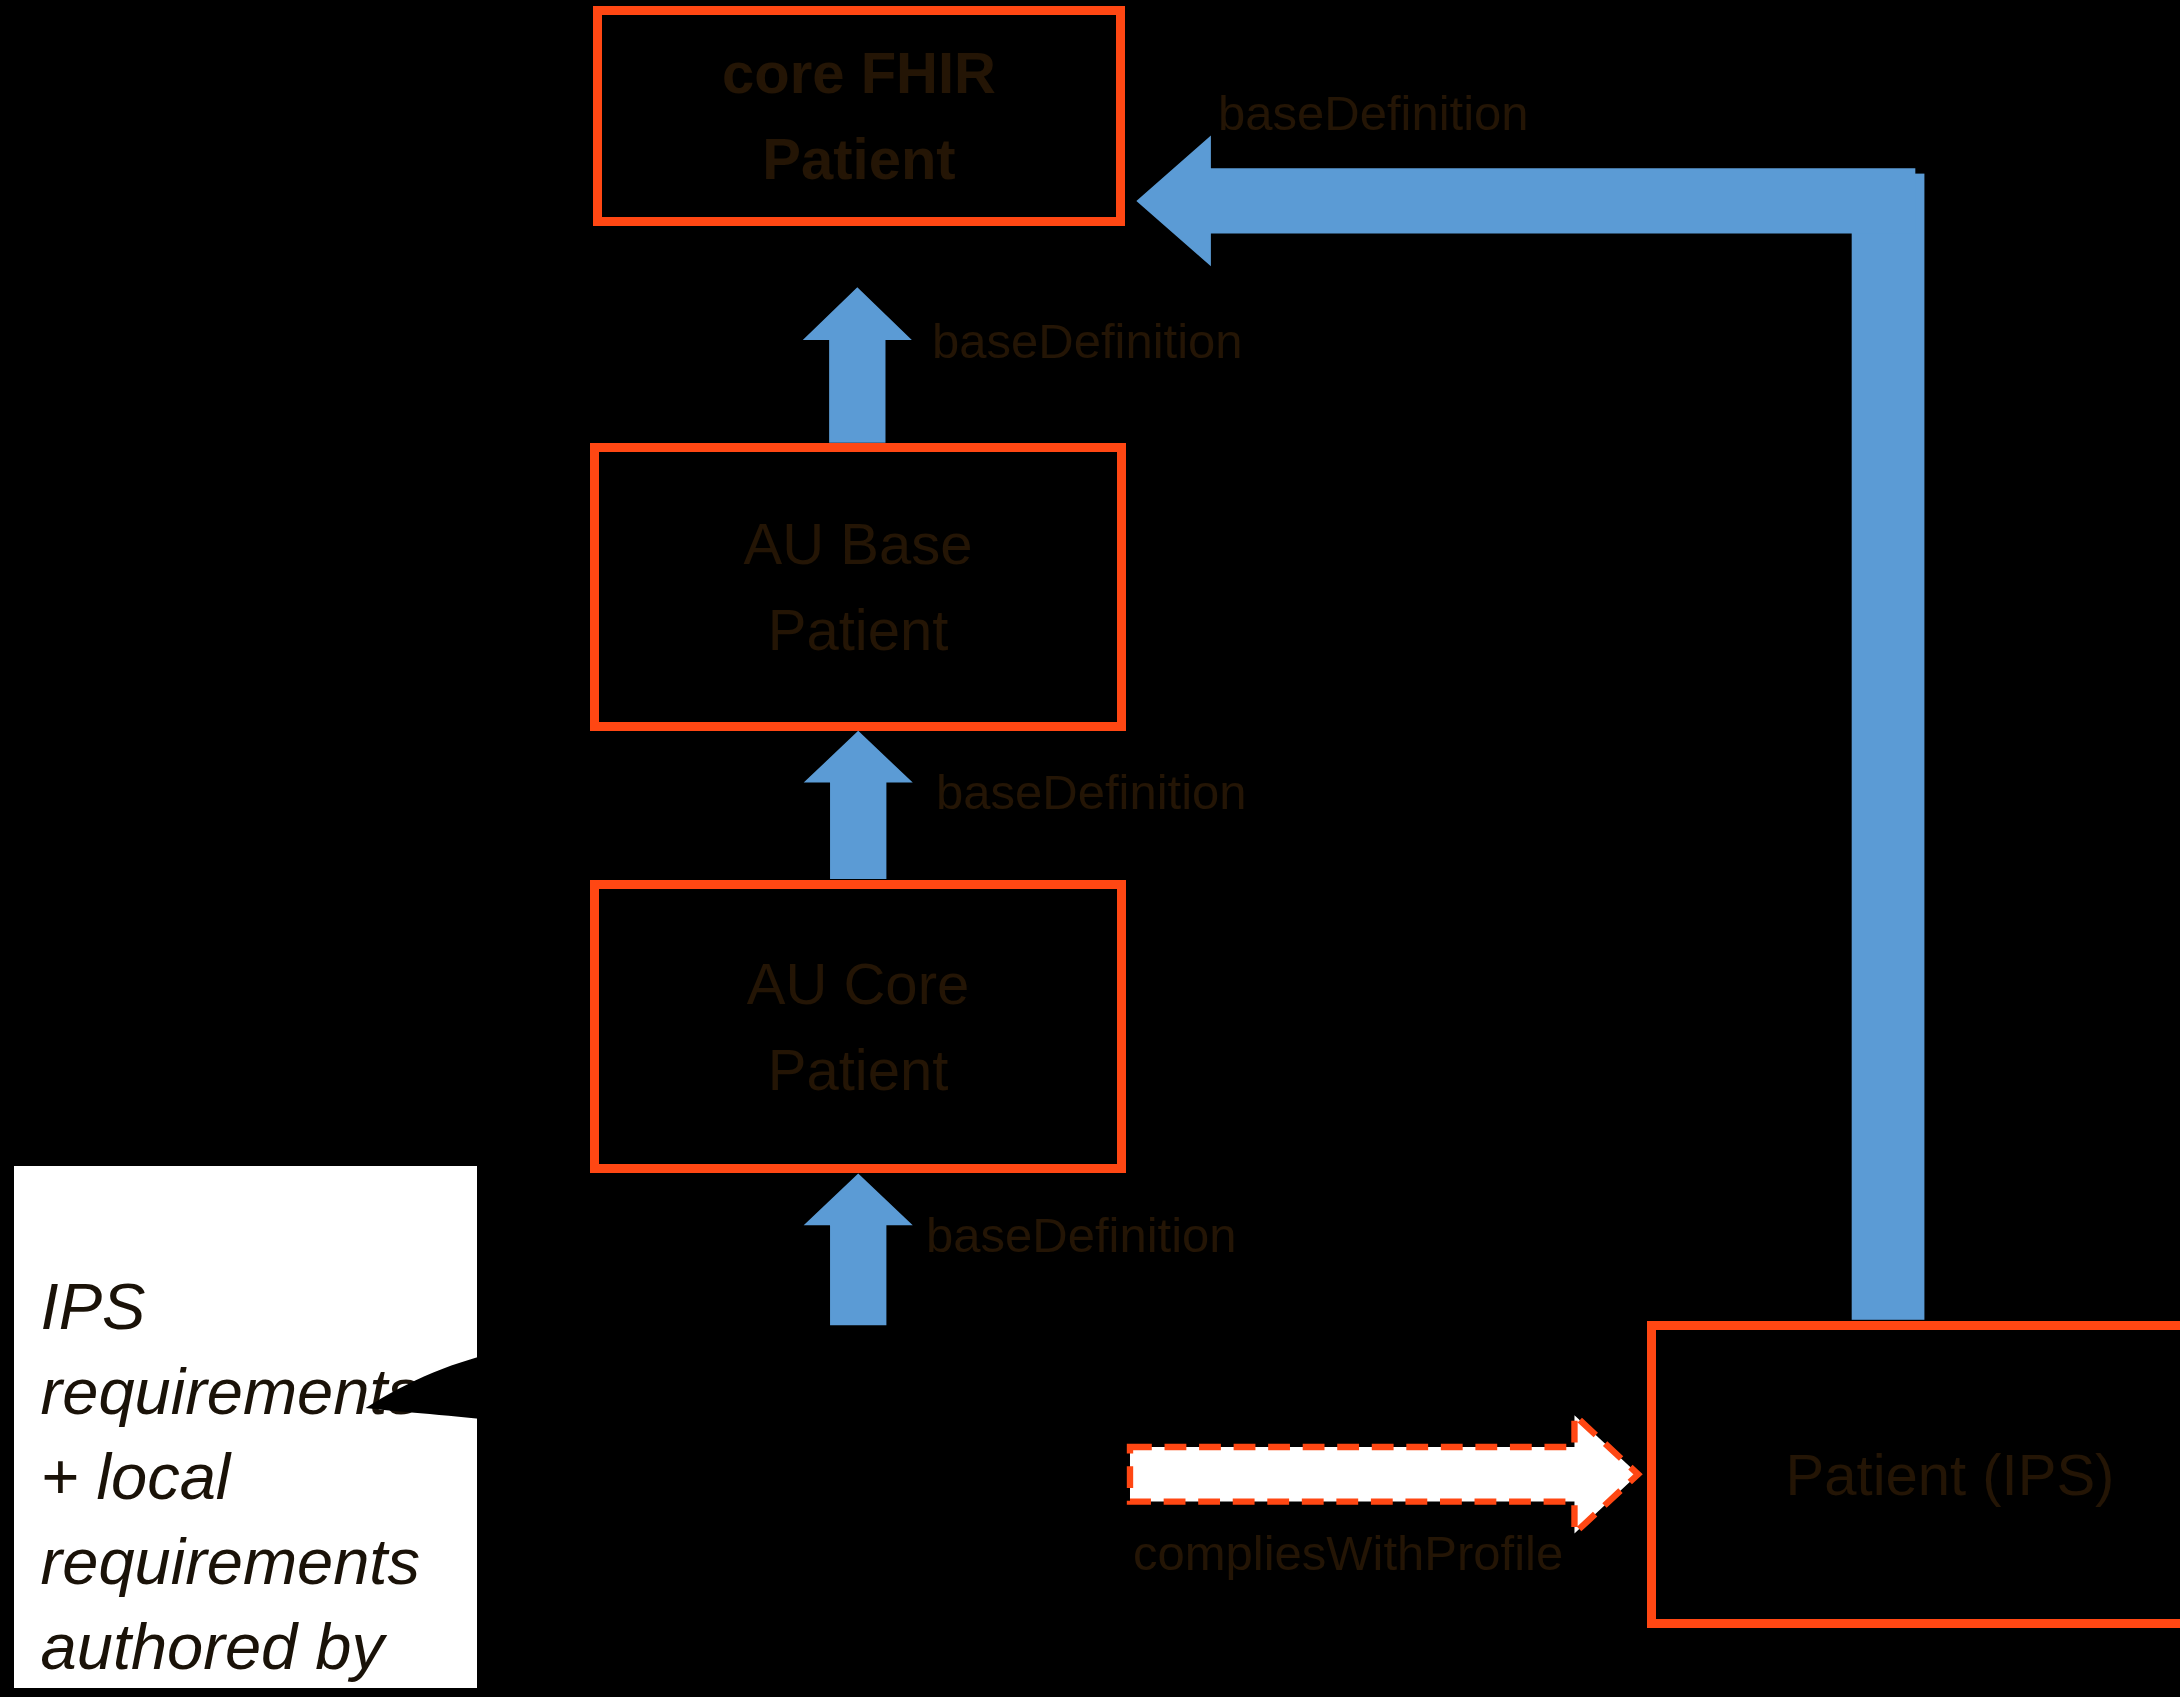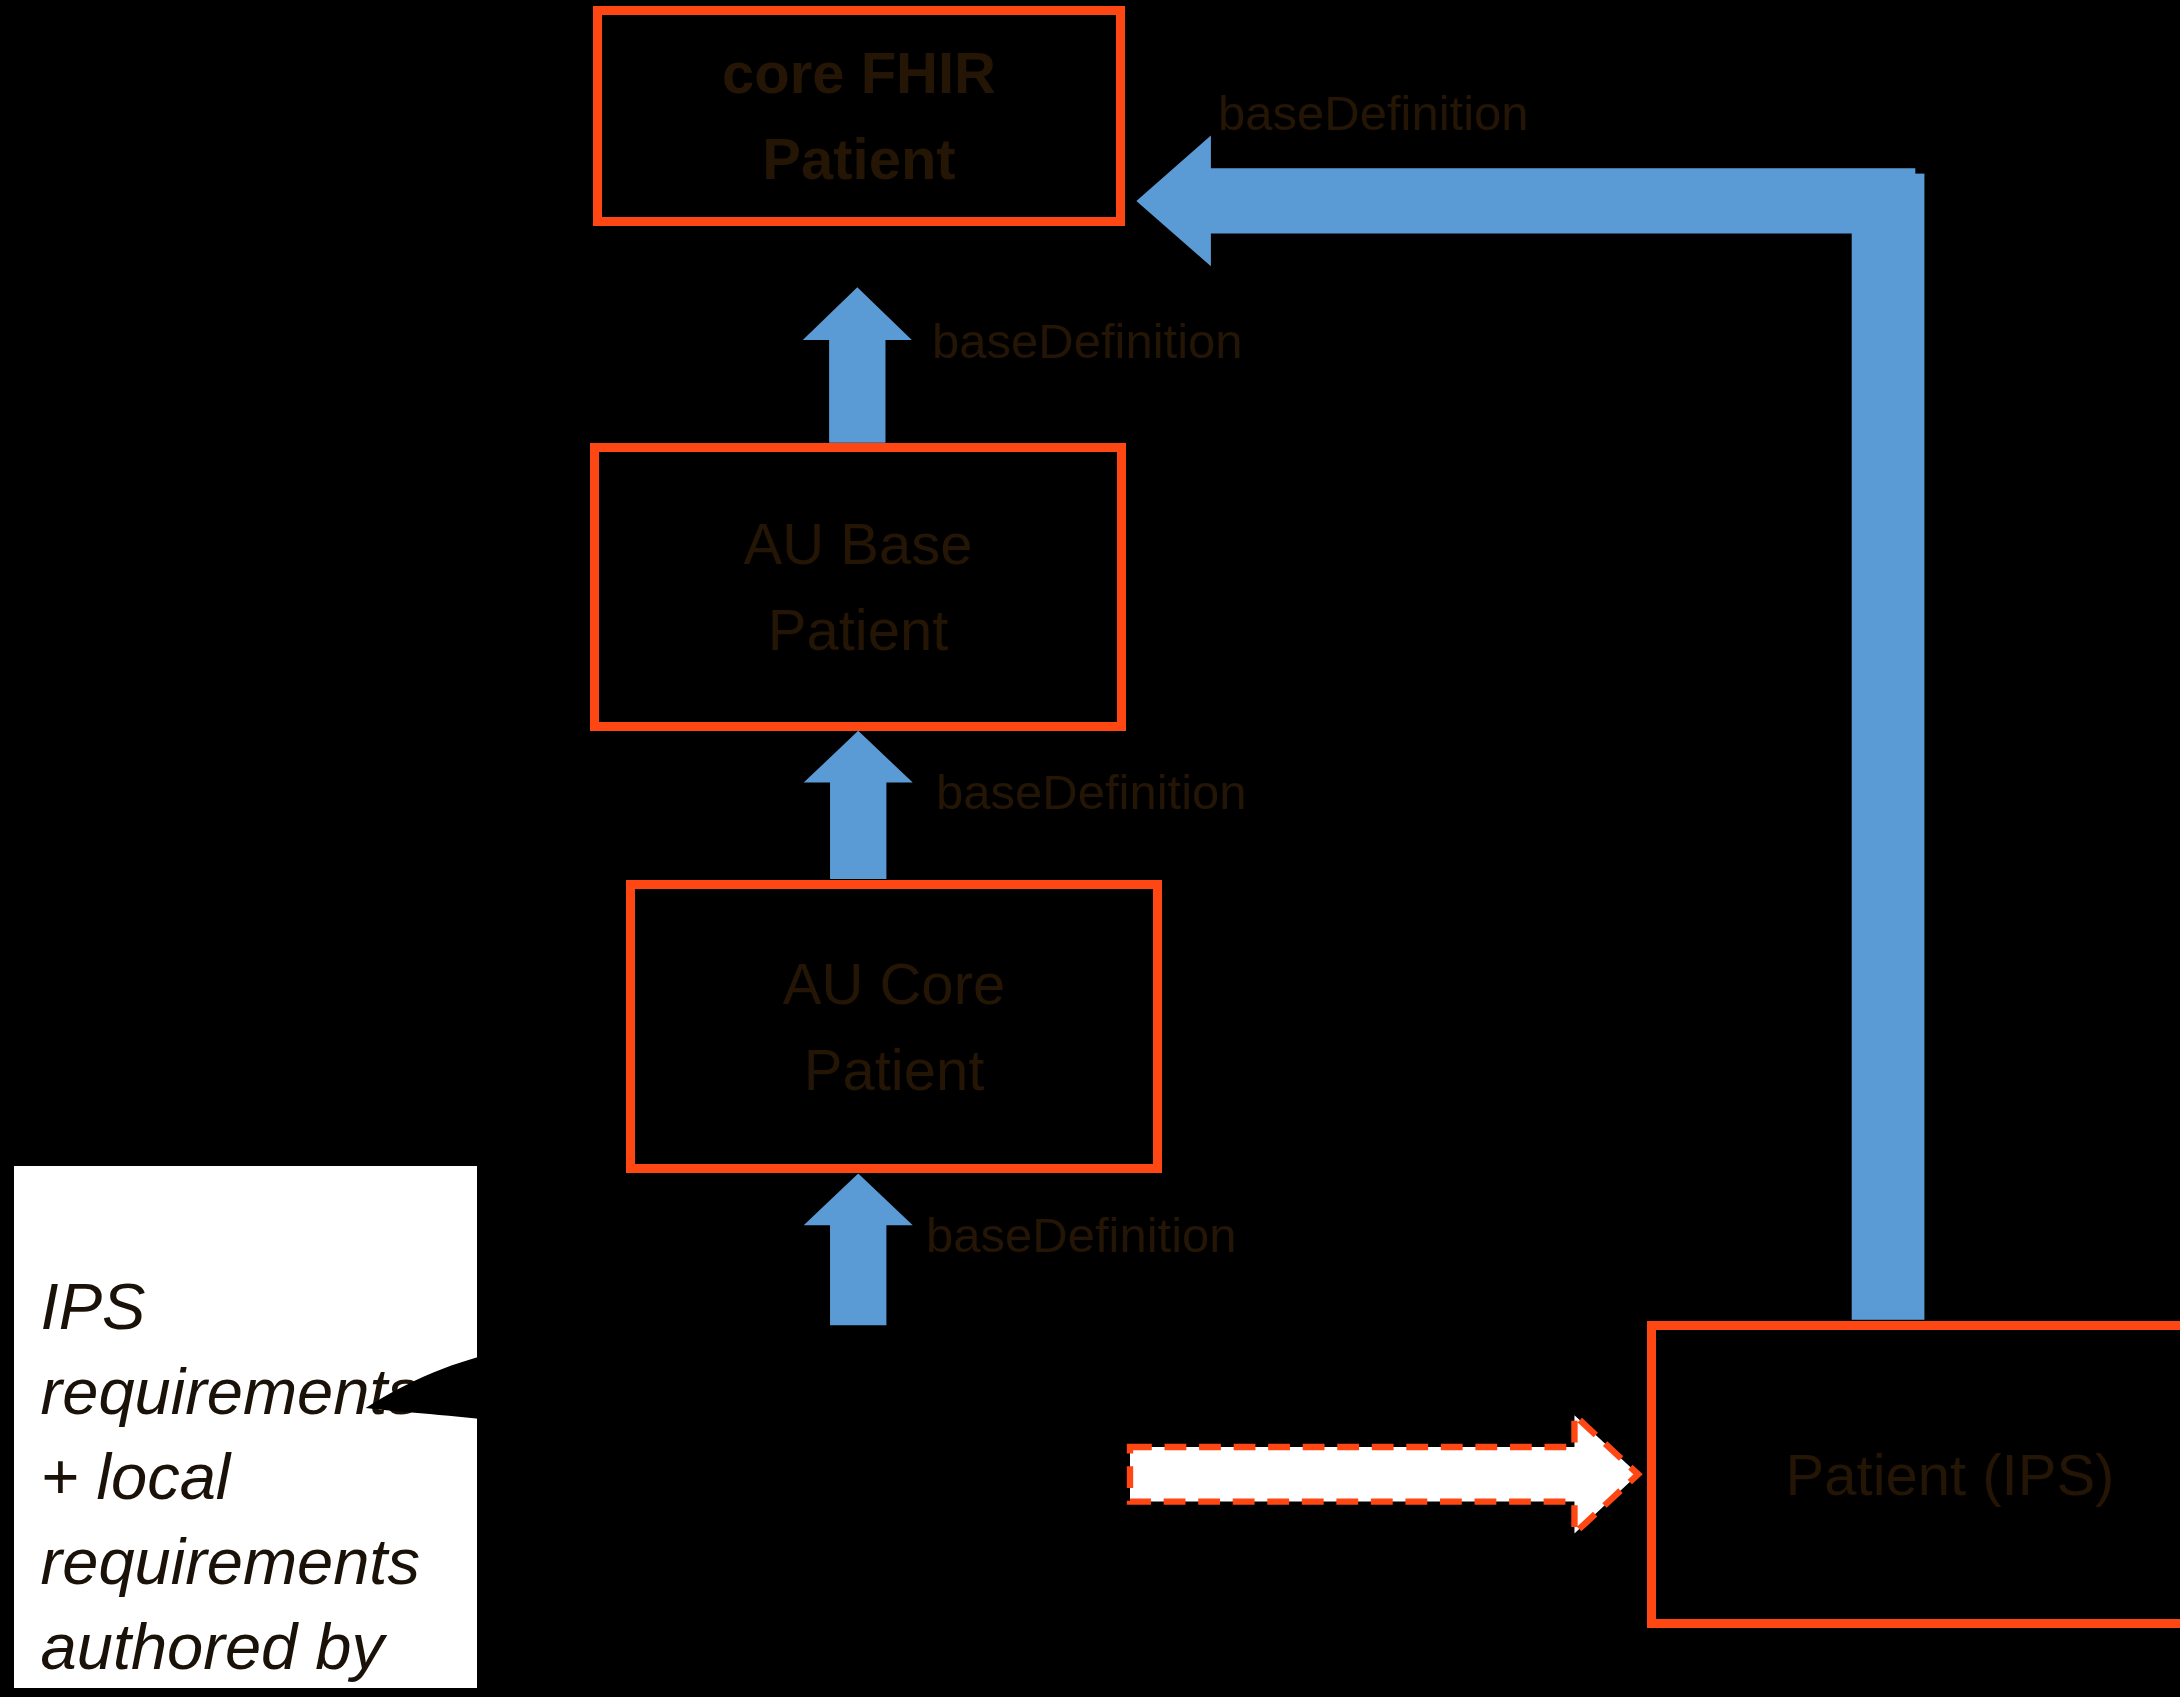--- a/index.html
+++ b/index.html
@@ -24,21 +24,21 @@
     box-sizing:border-box;
     display:flex;align-items:center;justify-content:center;
     text-align:center;
     color:var(--text-dark);
     font-size:58px;line-height:86px;
     white-space:pre-line;
     z-index:1;
   }
   #box-core-fhir{left:593px;top:5.5px;width:532px;height:220px;font-weight:bold;}
   #box-au-base{left:590px;top:443px;width:536px;height:288px;}
-  #box-au-core{left:590px;top:880px;width:536px;height:293px;margin-left:36px;}
+  #box-au-core{left:590px;top:880px;width:536px;height:293px;}
   #box-au-ps{left:590px;top:1326px;width:536px;height:284px;}
   #box-patient-ips{left:1647px;top:1321px;width:606px;height:307px;}
   svg.arrow-layer{
     position:absolute;left:0;top:0;width:2180px;height:1697px;
     z-index:2;pointer-events:none;
   }
   .edge-label{
     position:absolute;
     color:var(--text-dark);
     font-size:49px;line-height:53px;
@@ -107,15 +107,16 @@
 
     <polygon points="1243,1592 1732,1592 1732,1557 1802,1622 1732,1687 1732,1652 1243,1652" style="fill:var(--dashed-arrow-fill,#FFFFFF);stroke:var(--dashed-arrow-border,#FF4713);stroke-width:7;stroke-dasharray:24 14"></polygon>
 
     <path d="M 402 1549 C 480 1500, 560 1474, 690 1471 L 700 1596 C 610 1562, 470 1557, 402 1549 Z" style="fill:#000000"></path>
   </svg>
 
   <div class="edge-label" id="label-bd-top">baseDefinition</div>
   <div class="edge-label" id="label-bd-upper">baseDefinition</div>
   <div class="edge-label" id="label-bd-middle">baseDefinition</div>
   <div class="edge-label" id="label-bd-lower">baseDefinition</div>
+  <div class="edge-label" id="label-cwp">compliesWithProfile</div>
 
 </div>
 
 
 </body></html>

